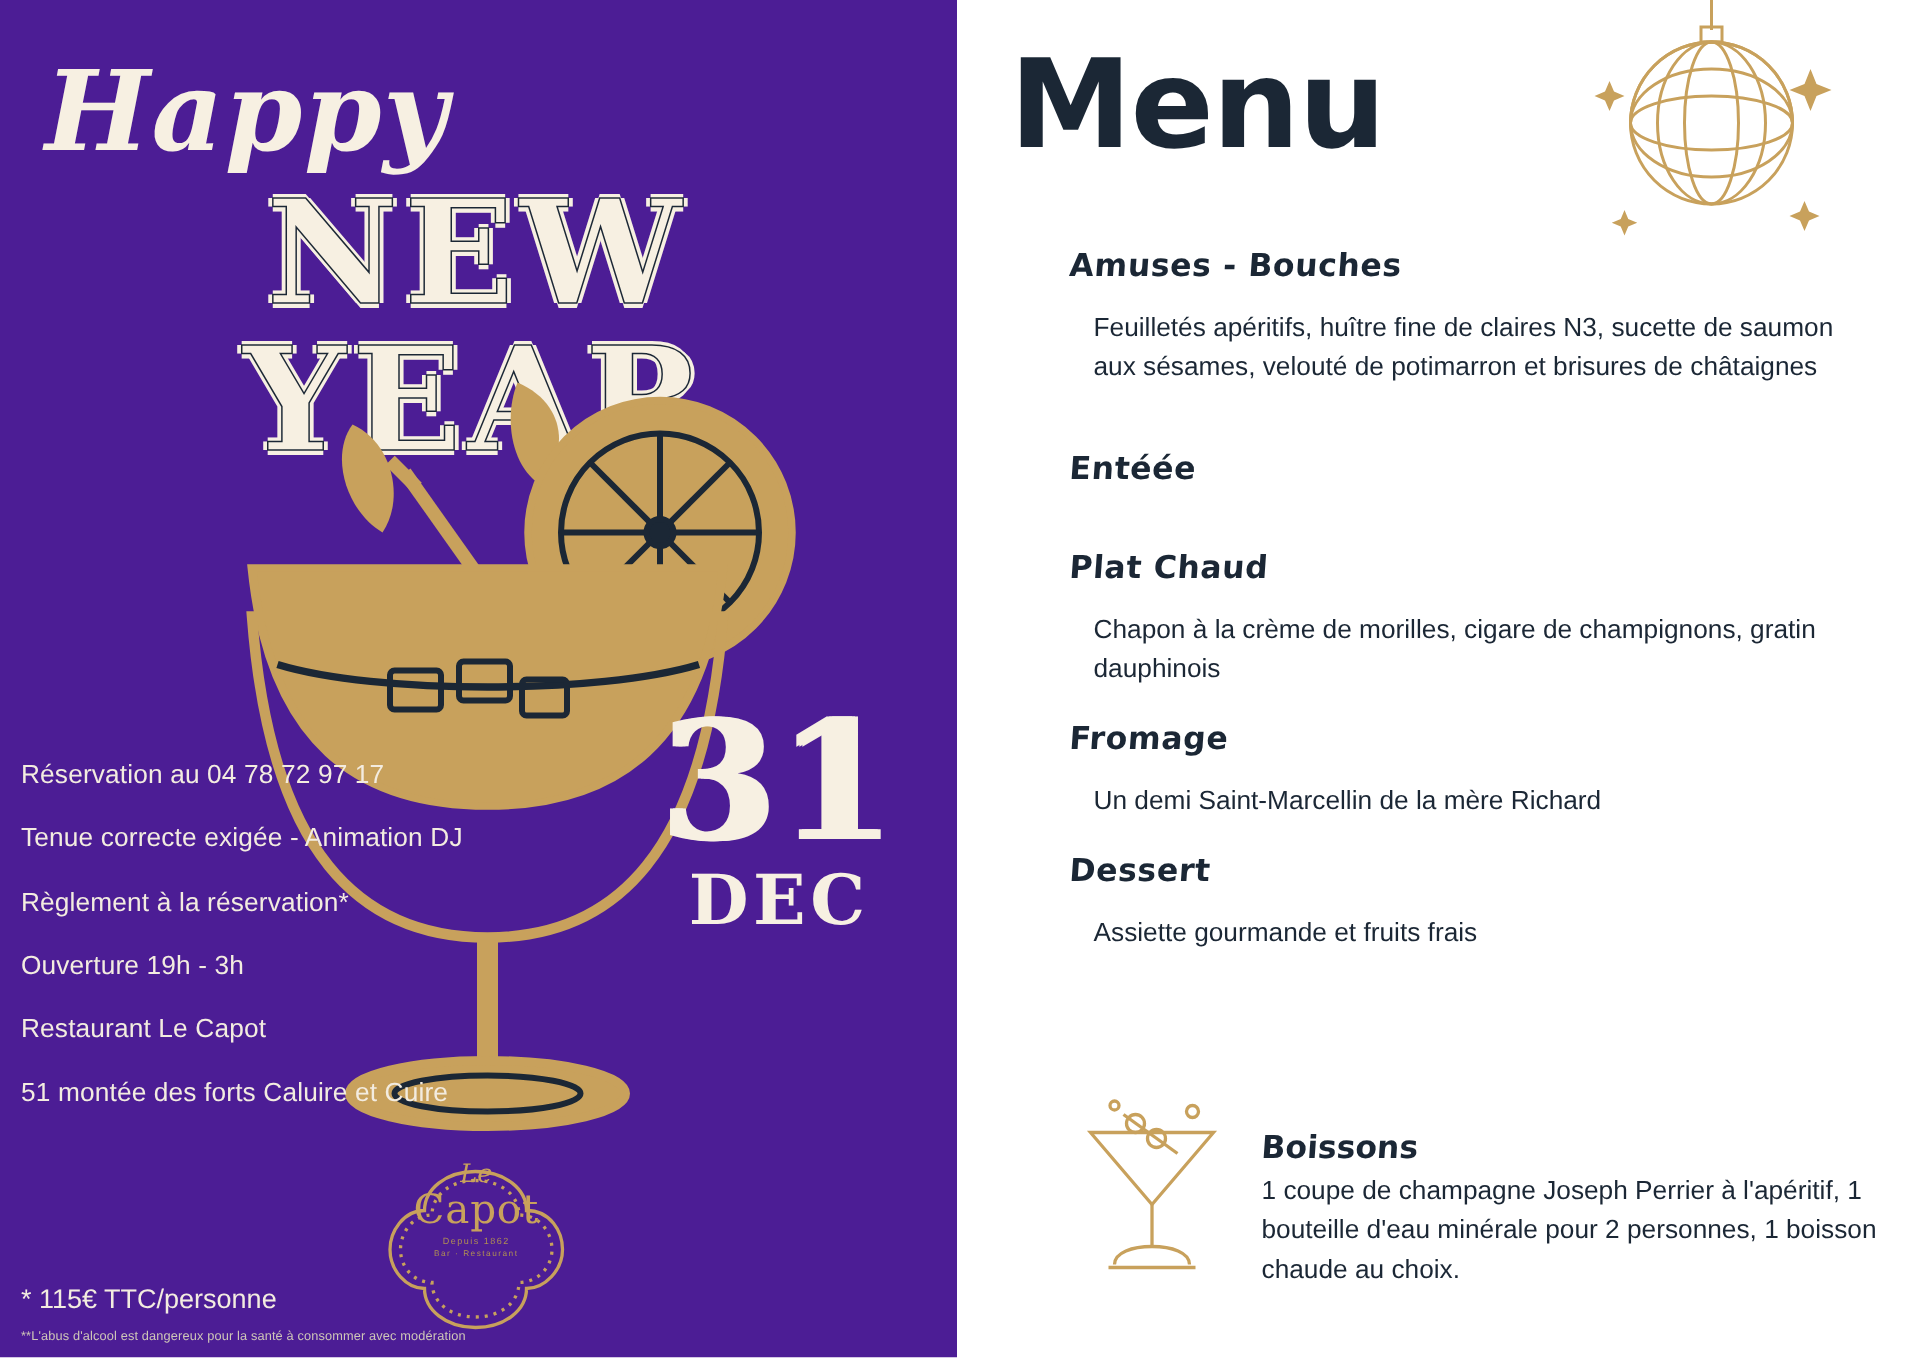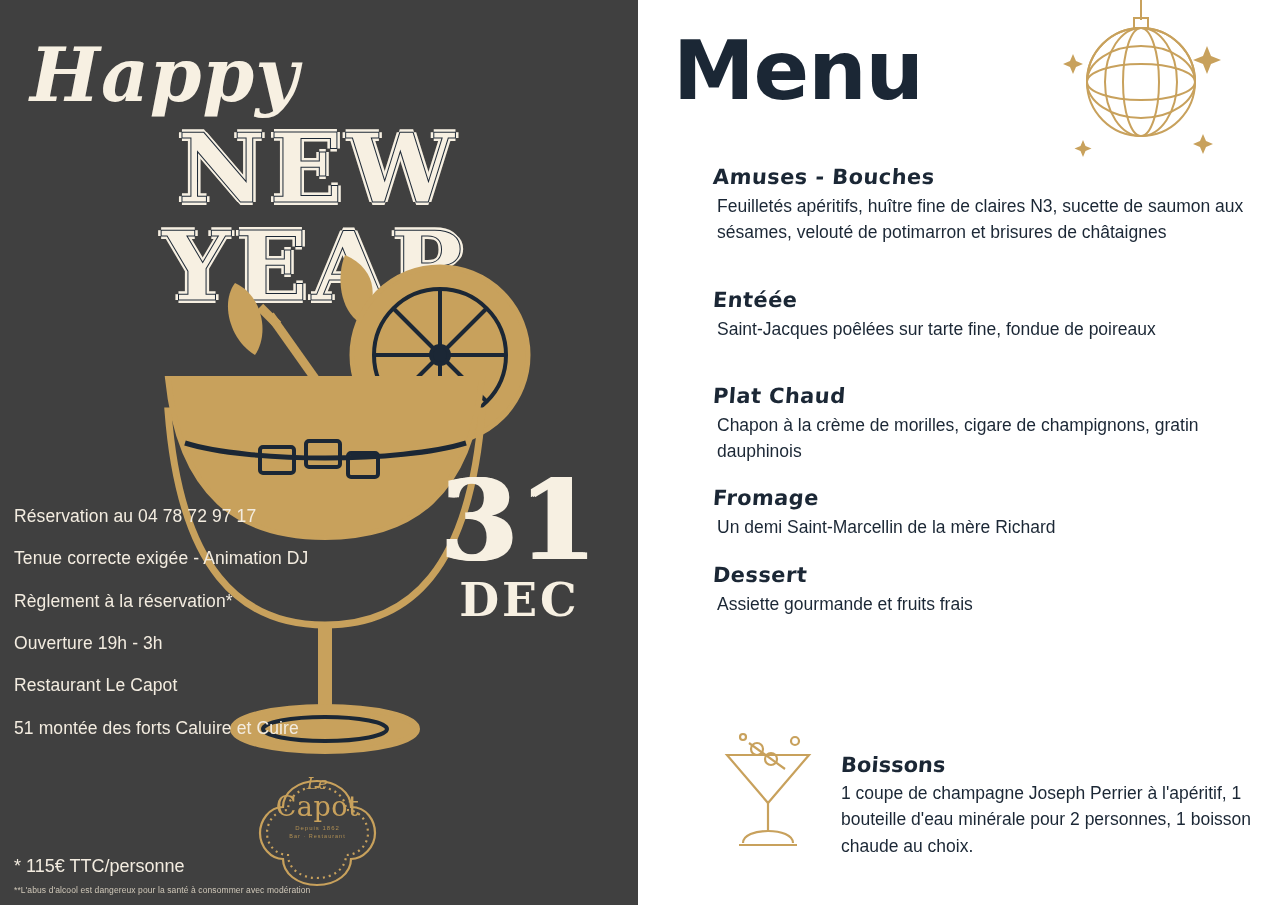--- a/index.html
+++ b/index.html
@@ -15,21 +15,21 @@
     width: 1280px;
     height: 905px;
     display: flex;
   }
 
   
   .left {
     position: relative;
     width: 638px;
     height: 905px;
-    background: #404040;
+    background: #4c1d95;
     overflow: hidden;
     flex: 0 0 638px;
   }
 
   .happy {
     position: absolute;
     left: 30px;
     top: 38px;
     font-family: "DejaVu Serif", serif;
     font-style: italic;
@@ -180,21 +180,21 @@
   .section h3 {
     margin: 0 0 3px 0;
     font-family: "DejaVu Sans", sans-serif;
     font-weight: bold;
     font-size: 21px;
     color: #1b2735;
     letter-spacing: 0.4px;
     transform: skewX(-4deg);
   }
   .section p {
-    margin: 4px;
+    margin: 16px;
     font-size: 17.5px;
     line-height: 1.5;
     color: #1b2735;
   }
   .section.gap-lg { margin-bottom: 42px; }
 
   .drinks {
     position: absolute;
     left: 75px;
     top: 735px;
@@ -341,21 +341,20 @@
       </g>
     </svg>
 
     <div class="sections">
       <div class="section gap-lg">
         <h3>Amuses - Bouches</h3>
         <p>Feuilletés apéritifs, huître fine de claires N3, sucette de saumon aux sésames, velouté de potimarron et brisures de châtaignes</p>
       </div>
       <div class="section gap-lg">
         <h3>Entéée</h3>
-        <p>Saint-Jacques poêlées sur tarte fine, fondue de poireaux</p>
       </div>
       <div class="section">
         <h3>Plat Chaud</h3>
         <p>Chapon à la crème de morilles, cigare de champignons, gratin dauphinois</p>
       </div>
       <div class="section">
         <h3>Fromage</h3>
         <p>Un demi Saint-Marcellin de la mère Richard</p>
       </div>
       <div class="section">

